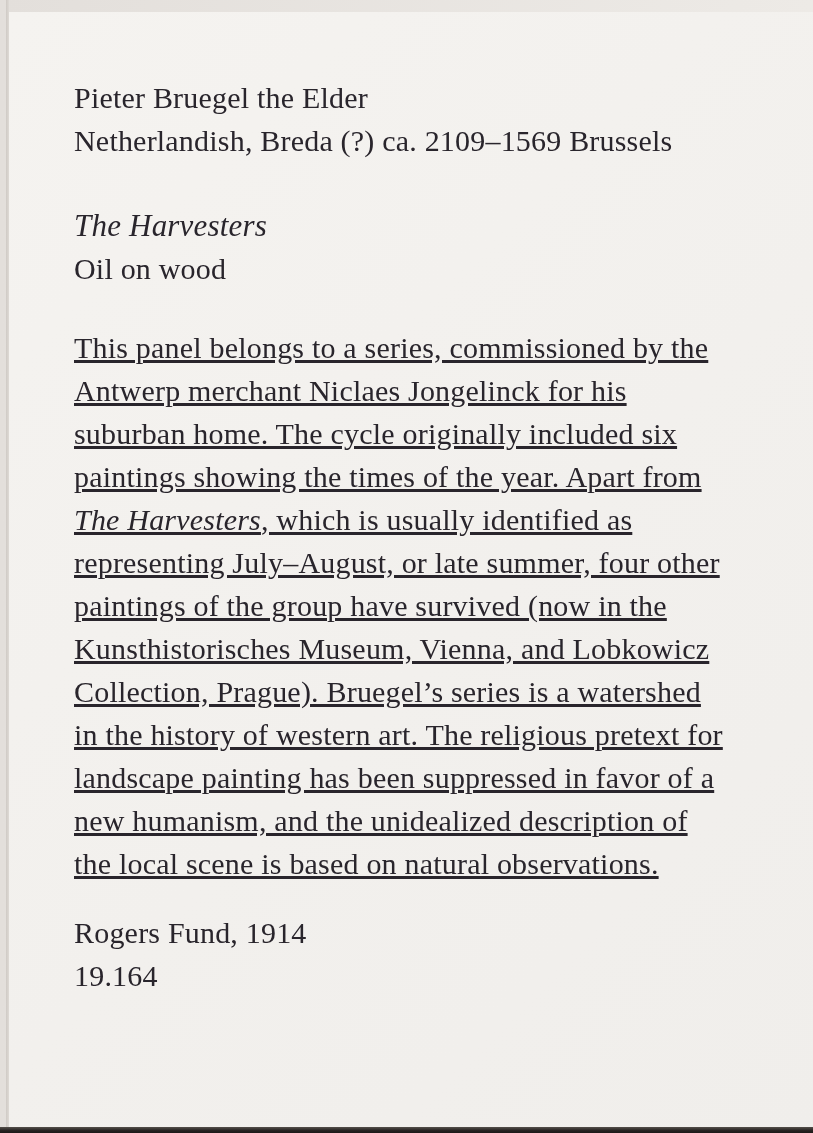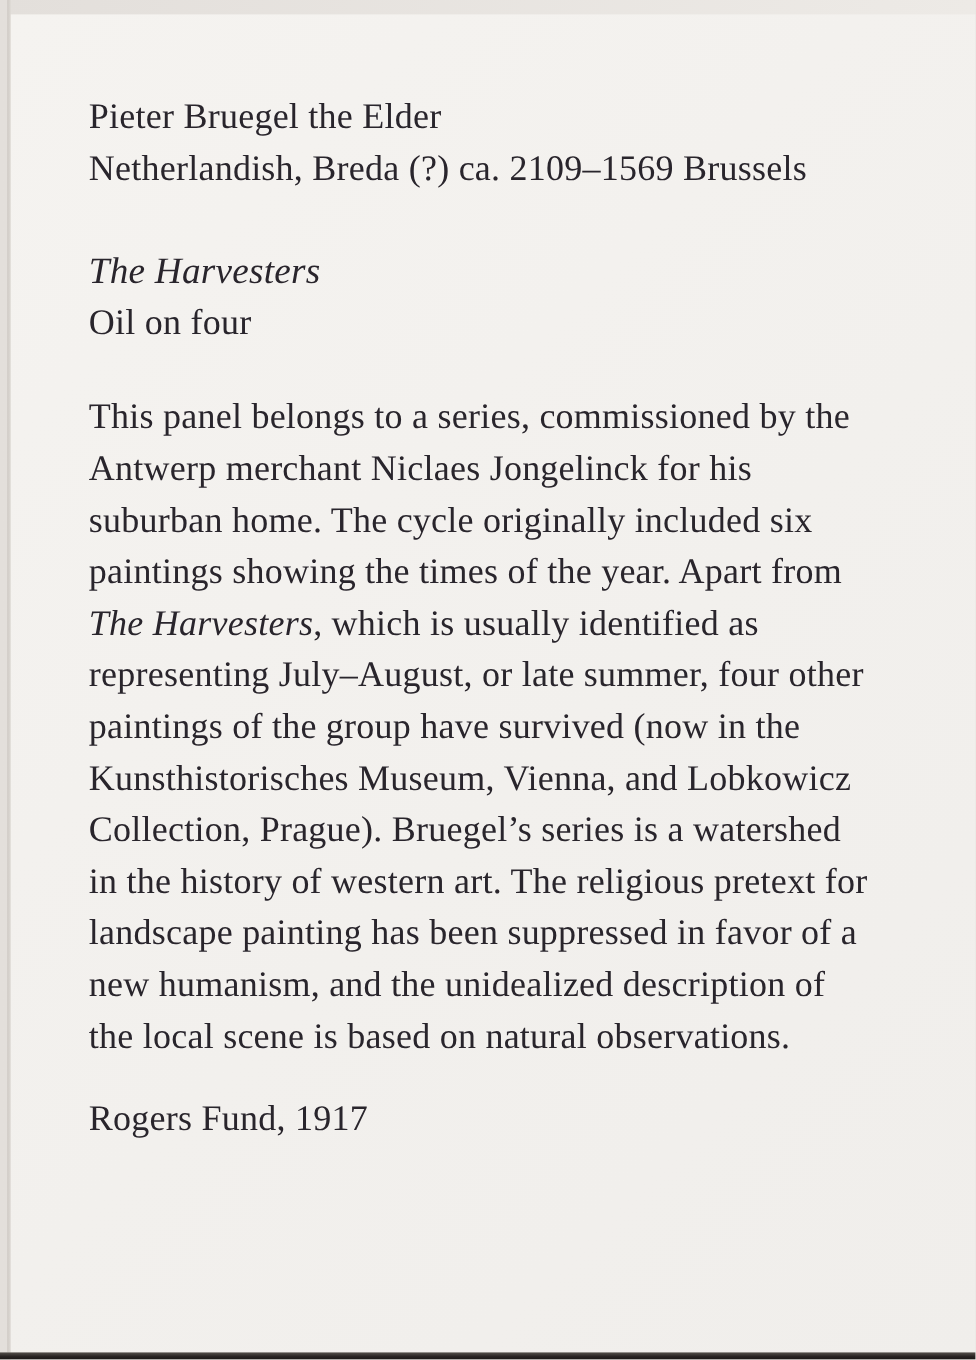--- a/index.html
+++ b/index.html
@@ -59,44 +59,46 @@
     font-style: italic;
     font-size: 31px;
   }
   .description {
     margin: 36px 0 0 0;
     width: 652px;
     font-size: 30px;
     line-height: 43px;
     letter-spacing: 0.2px;
     text-align: left;
+    text-decoration: underline;
   }
   .description .italic { font-style: italic; }
   .footer { margin-top: 26px; }
 </style>
 </head>
 <body>
 
 <div class="photo">
   <div class="card-left-shadow"></div>
 
   <div class="card">
 
     <div class="header">
       <div class="line">Pieter Bruegel the Elder</div>
       <div class="line">Netherlandish, Breda (?) ca. 2109–1569 Brussels</div>
     </div>
 
     <div class="title-block">
       <div class="line title">The Harvesters</div>
-      <div class="line">Oil on four</div>
+      <div class="line">Oil on wood</div>
     </div>
 
     <p class="description"><span>This panel belongs to a series, commissioned by the Antwerp merchant Niclaes Jongelinck for his suburban home. The cycle originally included six paintings showing the times of the year. Apart from </span><span class="italic">The Harvesters</span><span>, which is usually identified as representing July–August, or late summer, four other paintings of the group have survived (now in the Kunsthistorisches Museum, Vienna, and Lobkowicz Collection, Prague). Bruegel’s series is a watershed in the history of western art. The religious pretext for landscape painting has been suppressed in favor of a new humanism, and the unidealized description of the local scene is based on natural observations.</span></p>
 
     <div class="footer">
-      <div class="line">Rogers Fund, 1917</div>
+      <div class="line">Rogers Fund, 1914</div>
+      <div class="line">19.164</div>
     </div>
 
   </div>
 
   <div class="bottom-edge"></div>
 </div>
 
 </body></html>

